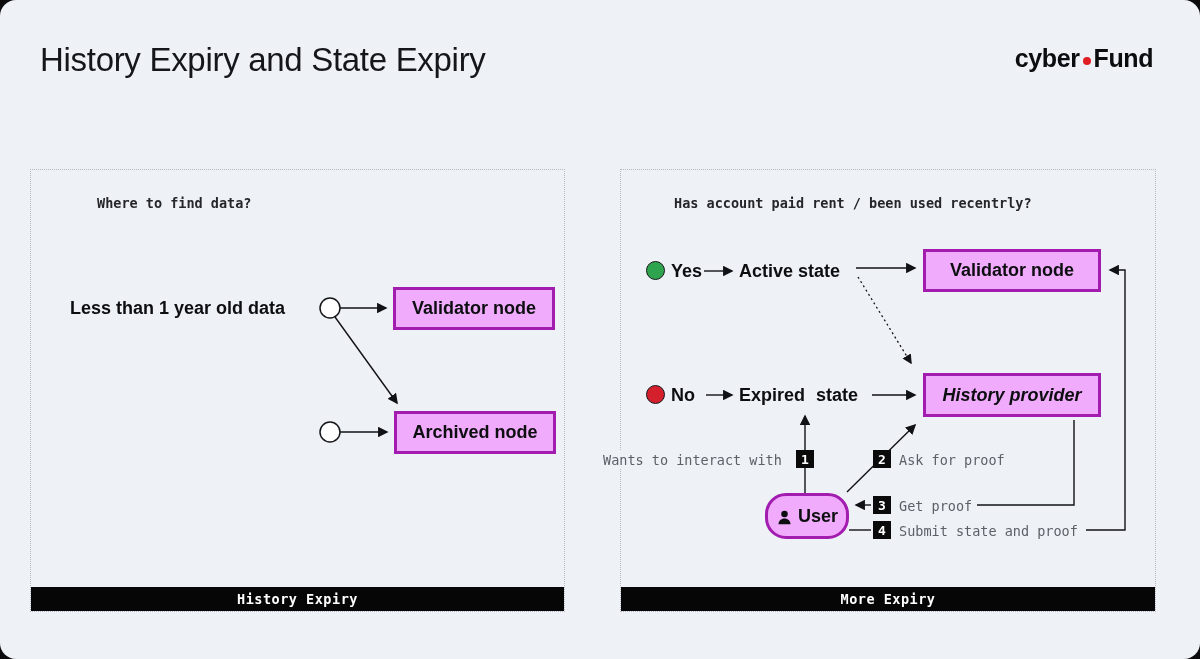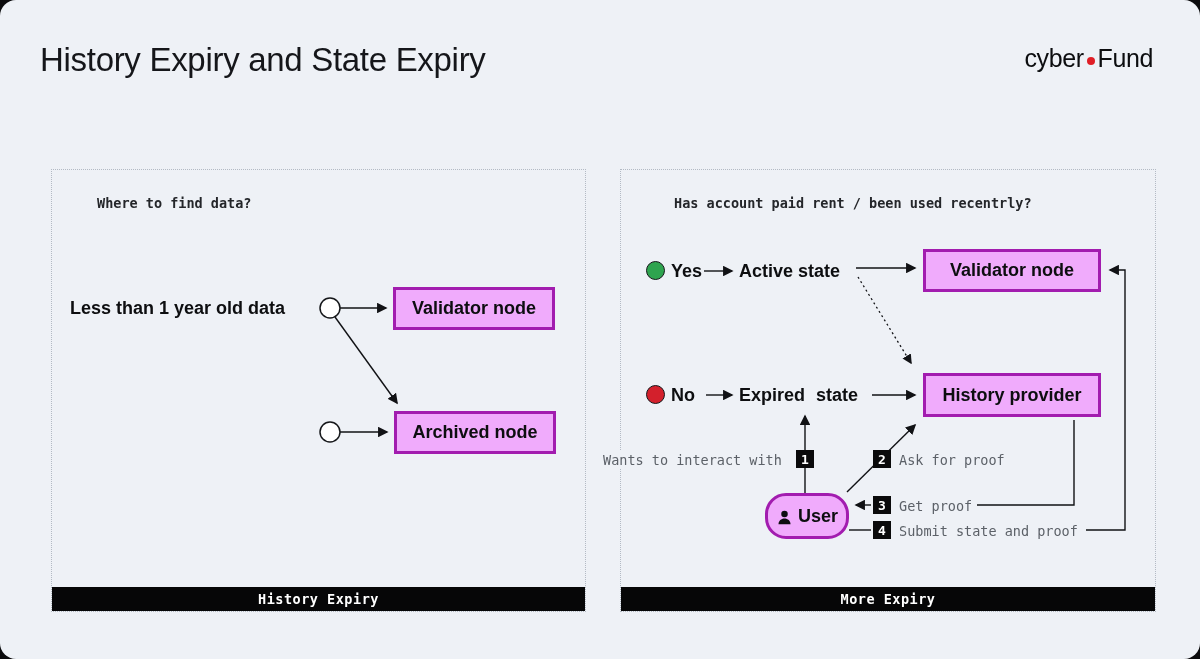--- a/index.html
+++ b/index.html
@@ -3,24 +3,24 @@
 <meta charset="utf-8">
 <style>
   html,body{margin:0;padding:0;background:#0b0b0d;}
   .page{
     position:relative;width:1200px;height:659px;background:#eef1f6;
     border-radius:16px;overflow:hidden;
     font-family:"Liberation Sans",sans-serif;color:#131417;
   }
   .abs{position:absolute;}
   .page-title{left:40px;top:41px;font-size:33px;font-weight:500;letter-spacing:-.3px;color:#15161a;}
-  .logo{right:47px;top:44px;font-size:25px;font-weight:400;letter-spacing:-.4px;color:#0c0d0f;display:flex;align-items:center;}
+  .logo{right:47px;top:44px;font-size:25px;font-weight:700;letter-spacing:-.4px;color:#0c0d0f;display:flex;align-items:center;}
   .logo .dot{width:8px;height:8px;border-radius:50%;background:#e01e26;margin:4px 3px 0 3px;display:inline-block;}
   .panel{border:1px dotted #b3bac4;background:#eef1f6;z-index:1;}
-  .panel-left{left:51px;top:169px;width:533px;height:441px;}
+  .panel-left{left:30px;top:169px;width:533px;height:441px;}
   .panel-right{left:620px;top:169px;width:534px;height:441px;}
   .footer-bar{
     position:absolute;left:0;bottom:0;width:100%;height:24px;background:#060607;
     color:#fff;display:flex;align-items:center;justify-content:center;
     font-family:"DejaVu Sans Mono",monospace;font-size:13.5px;font-weight:700;letter-spacing:.5px;
   }
   .mono{font-family:"DejaVu Sans Mono",monospace;font-size:13.5px;}
   .question{font-weight:700;color:#24262a;z-index:3;padding-left:28px;}
   .q-left{left:69px;top:195px;}
   .q-right{left:646px;top:195px;}
@@ -97,21 +97,21 @@
   <div class="abs mono question q-right">Has account paid rent / been used recentrly?</div>
 
   <div class="abs dot-circle dot-yes"></div>
   <div class="abs lbl" style="left:671px;top:260px;">Yes</div>
   <div class="abs lbl" style="left:739px;top:260px;">Active state</div>
   <div class="abs node" style="left:923px;top:249px;width:178px;height:43px;">Validator node</div>
 
   <div class="abs dot-circle dot-no"></div>
   <div class="abs lbl" style="left:671px;top:384px;">No</div>
   <div class="abs lbl wordgap" style="left:739px;top:384px;">Expired state</div>
-  <div class="abs node" style="left:923px;top:373px;width:178px;height:44px;">History provider</div>
+  <div class="abs node" style="left:923px;top:373px;width:178px;height:44px;font-style:italic;">History provider</div>
 
   <div class="abs mono step-label bg-mask" style="left:601px;top:451px;">Wants to interact with</div>
   <div class="abs badge" style="left:796px;top:450px;">1</div>
   <div class="abs badge" style="left:873px;top:450px;">2</div>
   <div class="abs mono step-label" style="left:899px;top:452px;">Ask for proof</div>
   <div class="abs badge" style="left:873px;top:496px;">3</div>
   <div class="abs mono step-label" style="left:899px;top:498px;">Get proof</div>
   <div class="abs badge" style="left:873px;top:521px;">4</div>
   <div class="abs mono step-label" style="left:899px;top:523px;">Submit state and proof</div>
 

